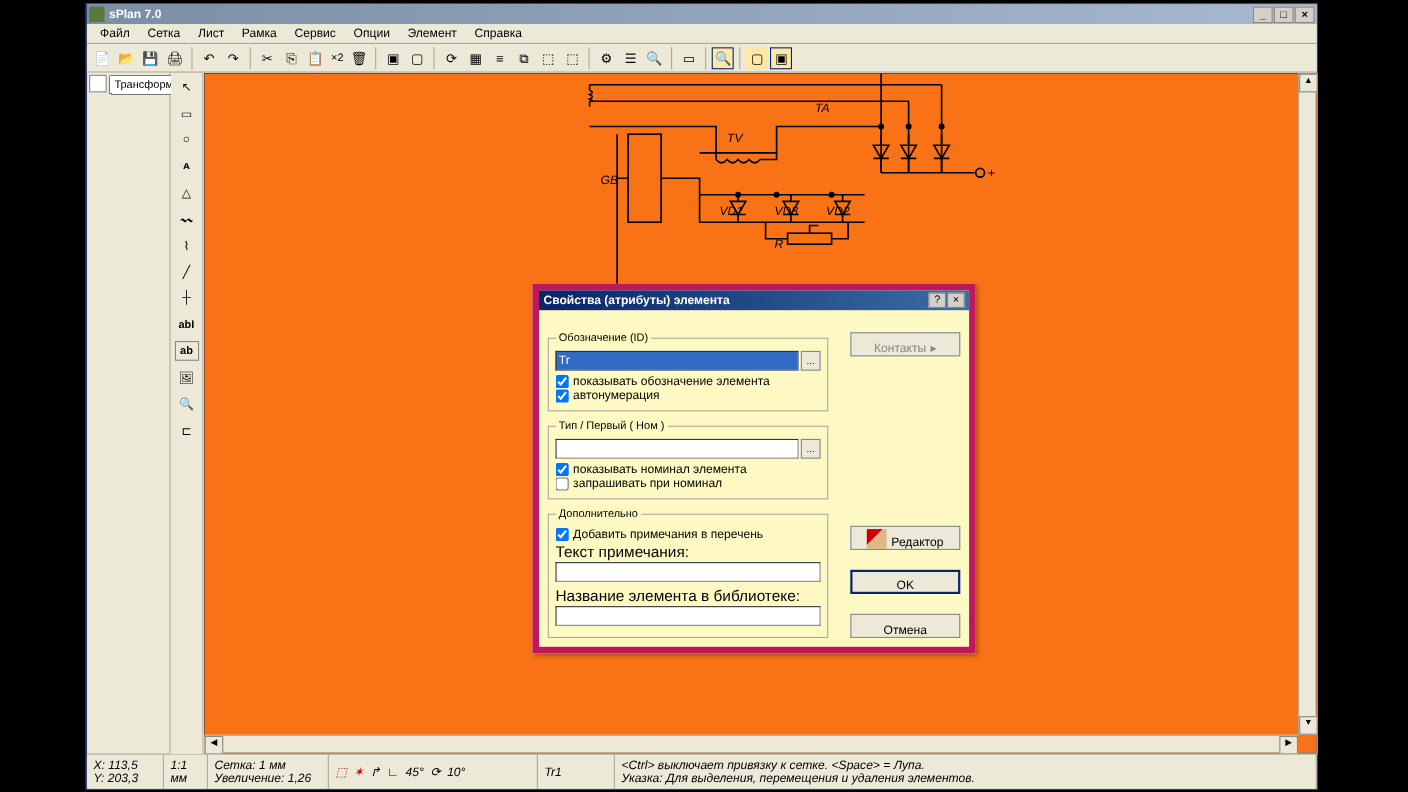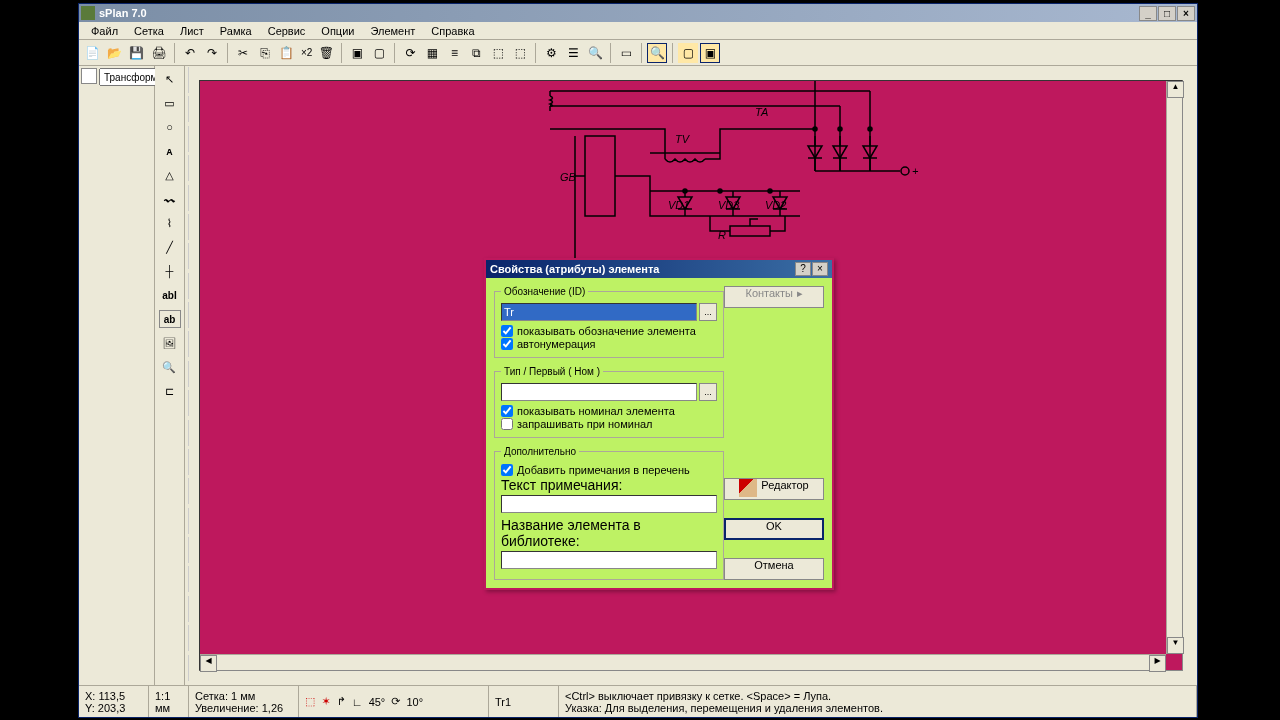--- a/index.html
+++ b/index.html
@@ -24,50 +24,50 @@
 .libgrid { flex: 1; overflow-y: scroll; background: #fff; display: grid; grid-template-columns: repeat(3, 1fr); gap: 0; padding: 1px; }
 .libcell { height: 26px; border: 1px solid #ccc; background: #fff; position: relative; }
 .libcell.sel { background: #c8d8f0; border: 1px solid #0a246a; }
 .libstrip { height: 16px; border-top: 1px solid #aca899; display: flex; align-items: center; font-size: 9px; padding: 0 2px; gap: 4px; }
 .libstrip .dot { width: 6px; height: 6px; background: #888; }
 .libstrip .reddot { width: 10px; height: 8px; background: #c00; border: 1px solid #800; }
 .toolcol { width: 30px; background: #ece9d8; border-right: 1px solid #aca899; display: flex; flex-direction: column; align-items: center; padding: 4px 0; gap: 6px; }
 .toolcol .t { width: 22px; height: 18px; border: 1px solid transparent; display: flex; align-items: center; justify-content: center; font-size: 11px; }
 .toolcol .t.txt { font-weight: bold; font-size: 10px; }
 .canvaswrap { flex: 1; display: flex; flex-direction: column; background: #ece9d8; }
-.canvasarea { flex: 1; position: relative; background: #be185d; border: 1px inset #888; margin: 14px; }
+.canvasarea { flex: 1; position: relative; background: #f97316; border: 1px inset #888; margin: 0; }
 .canvasarea .vscroll { position: absolute; right: 0; top: 0; bottom: 16px; width: 16px; background: #ece9d8; border-left: 1px solid #aca899; }
 .canvasarea .vscroll::before { content: '▲'; position: absolute; top: 0; left: 0; width: 15px; height: 15px; text-align: center; font-size: 8px; background: #ece9d8; border: 1px solid #888; }
 .canvasarea .vscroll::after { content: '▼'; position: absolute; bottom: 0; left: 0; width: 15px; height: 15px; text-align: center; font-size: 8px; background: #ece9d8; border: 1px solid #888; }
 .canvasarea .hscroll { position: absolute; bottom: 0; left: 0; right: 16px; height: 16px; background: #ece9d8; border-top: 1px solid #aca899; }
 .canvasarea .hscroll::before { content: '◀'; position: absolute; left: 0; top: 0; width: 15px; height: 15px; text-align: center; font-size: 8px; background: #ece9d8; border: 1px solid #888; }
 .canvasarea .hscroll::after { content: '▶'; position: absolute; right: 0; top: 0; width: 15px; height: 15px; text-align: center; font-size: 8px; background: #ece9d8; border: 1px solid #888; }
 .schematic { position: absolute; left: 200px; top: 0; }
 .tabstrip { height: 18px; background: #ece9d8; border-top: 1px solid #aca899; display: flex; align-items: center; padding-left: 30px; }
 .tab { background: #fff; border: 1px solid #888; border-top: none; padding: 1px 10px; font-size: 10px; border-radius: 0 0 4px 4px; }
-.statusbar { height: 32px; background: #ece9d8; border-top: 1px solid #aca899; display: flex; align-items: stretch; font-size: 10px; }
+.statusbar { height: 32px; background: #ece9d8; border-top: 1px solid #aca899; display: flex; align-items: stretch; font-size: 10px; font-style: italic; }
 .statusbar .cell { border-right: 1px solid #aca899; padding: 2px 6px; display: flex; flex-direction: column; justify-content: center; }
 .statusbar .toolcell { display: flex; align-items: center; gap: 6px; padding: 0 6px; border-right: 1px solid #aca899; }
-.dialog { position: absolute; left: 484px; top: 258px; width: 350px; background: #bef264; border: 2px solid #be185d; box-shadow: 2px 2px 4px rgba(0,0,0,.3); }
+.dialog { position: absolute; left: 484px; top: 258px; width: 403px; background: #fef9c3; border: 6px solid #be185d; box-shadow: 2px 2px 4px rgba(0,0,0,.3); }
 .dialog .dtitle { height: 18px; background: linear-gradient(to right, #0a246a, #3a6ea5); color: #fff; font-weight: bold; display: flex; align-items: center; padding: 0 4px; }
 .dialog .dtitle .spacer { flex: 1; }
 .dialog .dtitle .dbtn { width: 16px; height: 14px; background: #d4d0c8; border: 1px solid #888; margin-left: 1px; color: #000; font-size: 10px; text-align: center; line-height: 12px; font-weight: normal; }
-.dbody { padding: 8px; display: flex; gap: 0; }
+.dbody { padding: 8px; display: flex; gap: 20px; margin-top: 12px; }
 .dleft { flex: 1; display: flex; flex-direction: column; gap: 8px; }
 .dright { width: 100px; display: flex; flex-direction: column; gap: 18px; align-items: stretch; }
 fieldset { border: 1px solid #aca899; padding: 6px; }
 legend { font-size: 10px; padding: 0 3px; }
 .txtrow { display: flex; gap: 2px; margin-bottom: 4px; }
 .txtrow input[type=text] { flex: 1; height: 18px; border: 1px inset #888; padding: 0 2px; font-size: 11px; }
 .txtrow input[type=text].hl { background: #316ac5; color: #fff; }
 .txtrow button { width: 18px; height: 18px; border: 1px solid #888; background: #ece9d8; font-size: 9px; }
 .chk { display: flex; align-items: center; gap: 4px; font-size: 10px; margin: 1px 0; }
 .chk input { width: 12px; height: 12px; }
 .lbl { font-size: 14px; margin-bottom: 2px; display: block; }
-.dbtn2 { height: 22px; border: 1px solid #888; background: #ece9d8; display: flex; align-items: flex-start; justify-content: center; gap: 4px; font-size: 11px; }
+.dbtn2 { height: 22px; border: 1px solid #888; background: #ece9d8; display: flex; align-items: flex-end; justify-content: center; gap: 4px; font-size: 11px; }
 .dbtn2.def { border: 2px solid #0a246a; }
 .pencil { width: 18px; height: 18px; background: linear-gradient(135deg, #c00 40%, #deb887 40%); transform: rotate(0deg); }
 svg text { font-family: Arial; font-style: italic; }
 </style>
 </head>
 <body>
 
 <div class="app">
 
   <div class="titlebar">

